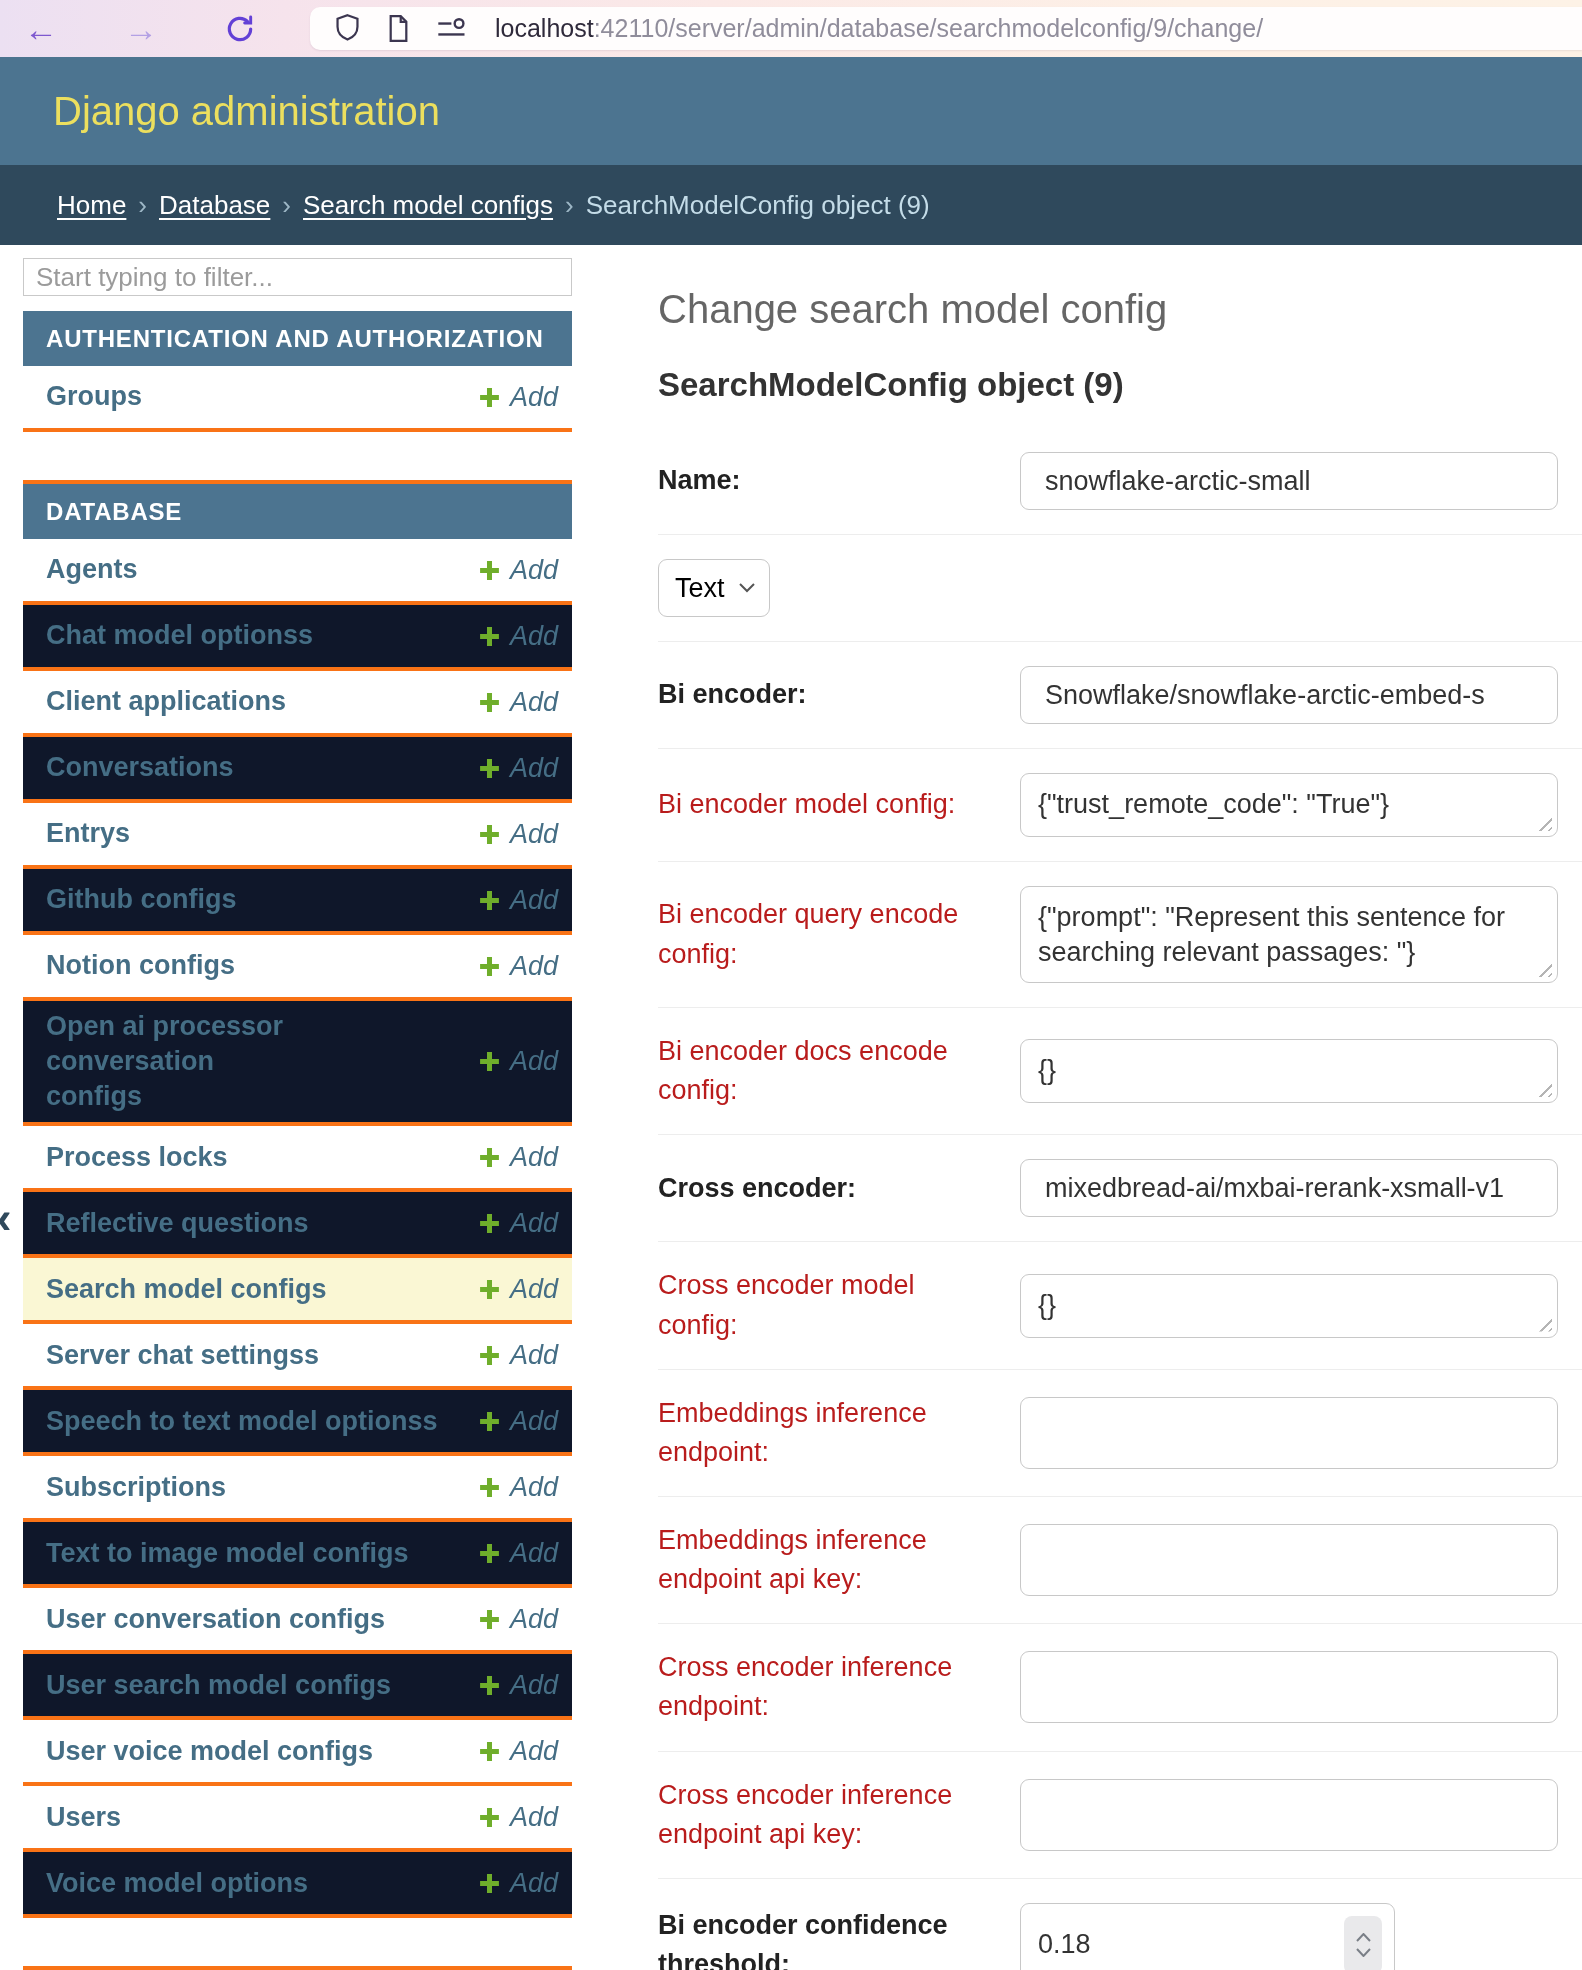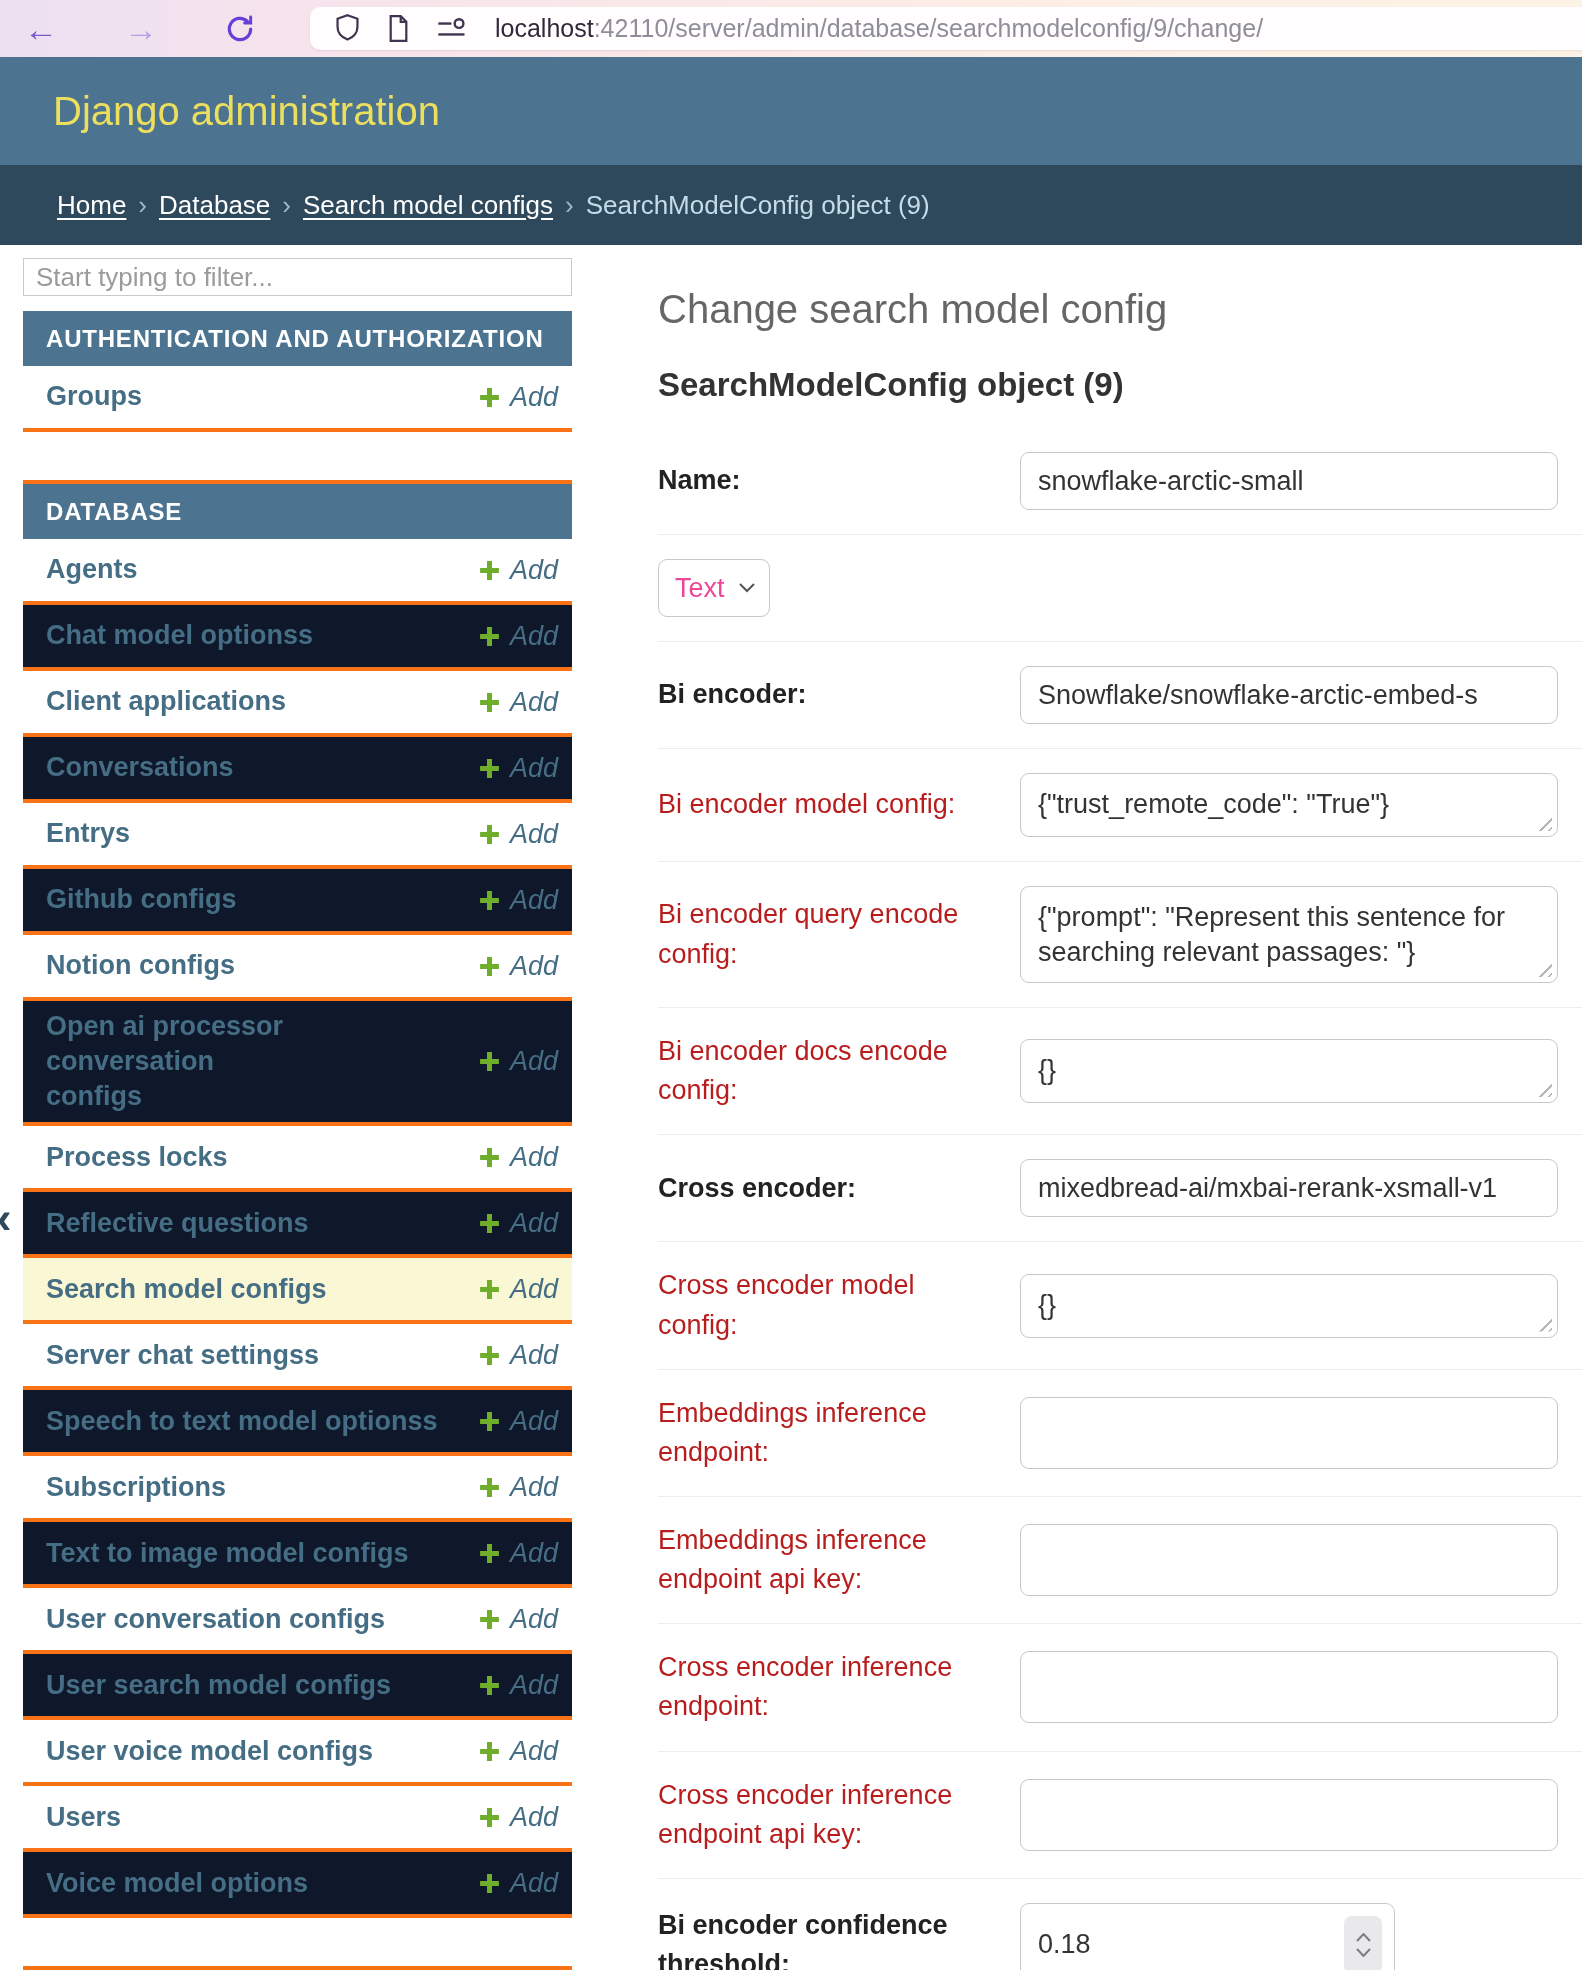--- a/index.html
+++ b/index.html
@@ -57,25 +57,25 @@
 
   
   .main { flex:1; padding-left:86px; min-width:0; }
   .page-title { margin-top:42px; font-size:40px; font-weight:400; color:#666; }
   .object-title { margin-top:34px; font-size:33px; font-weight:700; color:#333; margin-bottom:24px; }
   .frow { display:flex; align-items:center; border-bottom:1px solid #ededed; padding:24px 0; }
   .flabel { width:330px; margin-right:32px; font-size:27px; color:#b91c1c; line-height:1.45; flex:none; }
   .flabel.req { font-weight:700; color:#222; }
   .ffield { flex:1; }
   .tinput { width:538px; height:58px; border:1px solid #c8c8c8; border-radius:9px; font-size:27px;
-    color:#333; padding:0 17px; font-family:inherit; background:#fff; outline:none; }
+    color:#333; padding:0 24px; font-family:inherit; background:#fff; outline:none; }
   .tinput.tall { height:72px; }
   .tselect { width:112px; height:58px; border:1px solid #c8c8c8; border-radius:9px; display:flex;
     align-items:center; justify-content:space-between; padding:0 14px 0 16px; font-size:27px;
-    color:#ec4899; cursor:pointer; background:#fff; }
+    color:#000000; cursor:pointer; background:#fff; }
   .ttextarea { width:538px; min-height:64px; border:1px solid #c8c8c8; border-radius:9px;
     padding:13px 17px; font-size:27px; color:#333; position:relative; background:#fff; line-height:1.28; }
   .ttextarea.tall { min-height:96px; }
   .resize-handle { position:absolute; right:5px; bottom:5px; width:18px; height:18px;
     background:repeating-linear-gradient(135deg, transparent 0 4px, #b5b5b5 4px 6px);
     clip-path:polygon(100% 0, 0 100%, 100% 100%); cursor:nwse-resize; }
   .tnumber { width:375px; height:84px; border:1px solid #c8c8c8; border-radius:9px; display:flex;
     align-items:center; justify-content:space-between; padding:0 12px 0 17px; font-size:27px;
     color:#333; background:#fff; }
   .spinner { width:38px; height:58px; background:#e9e9eb; border-radius:8px; display:flex;

